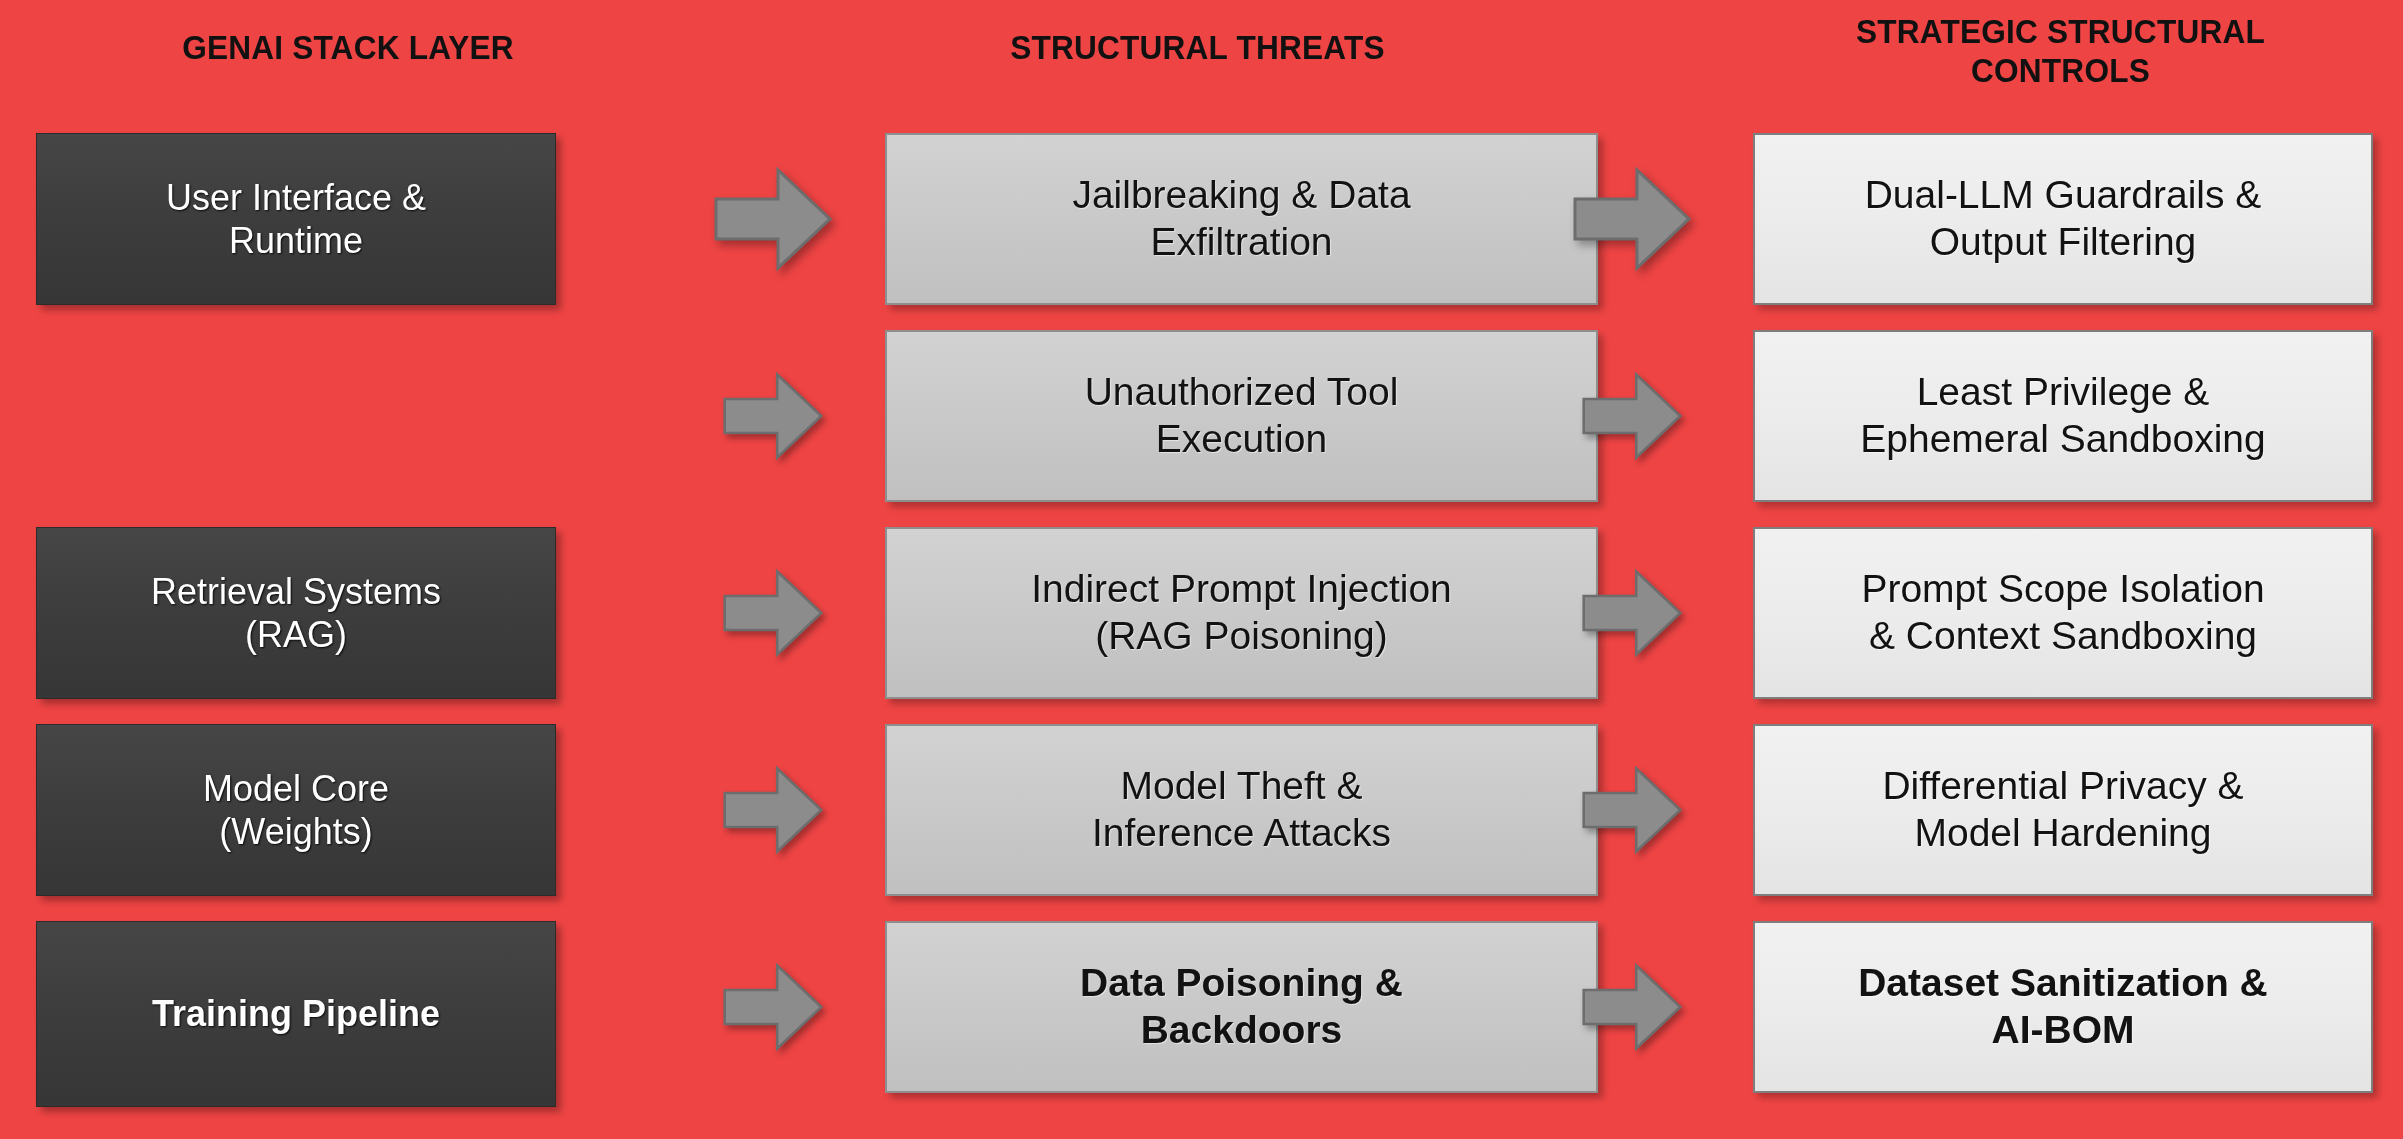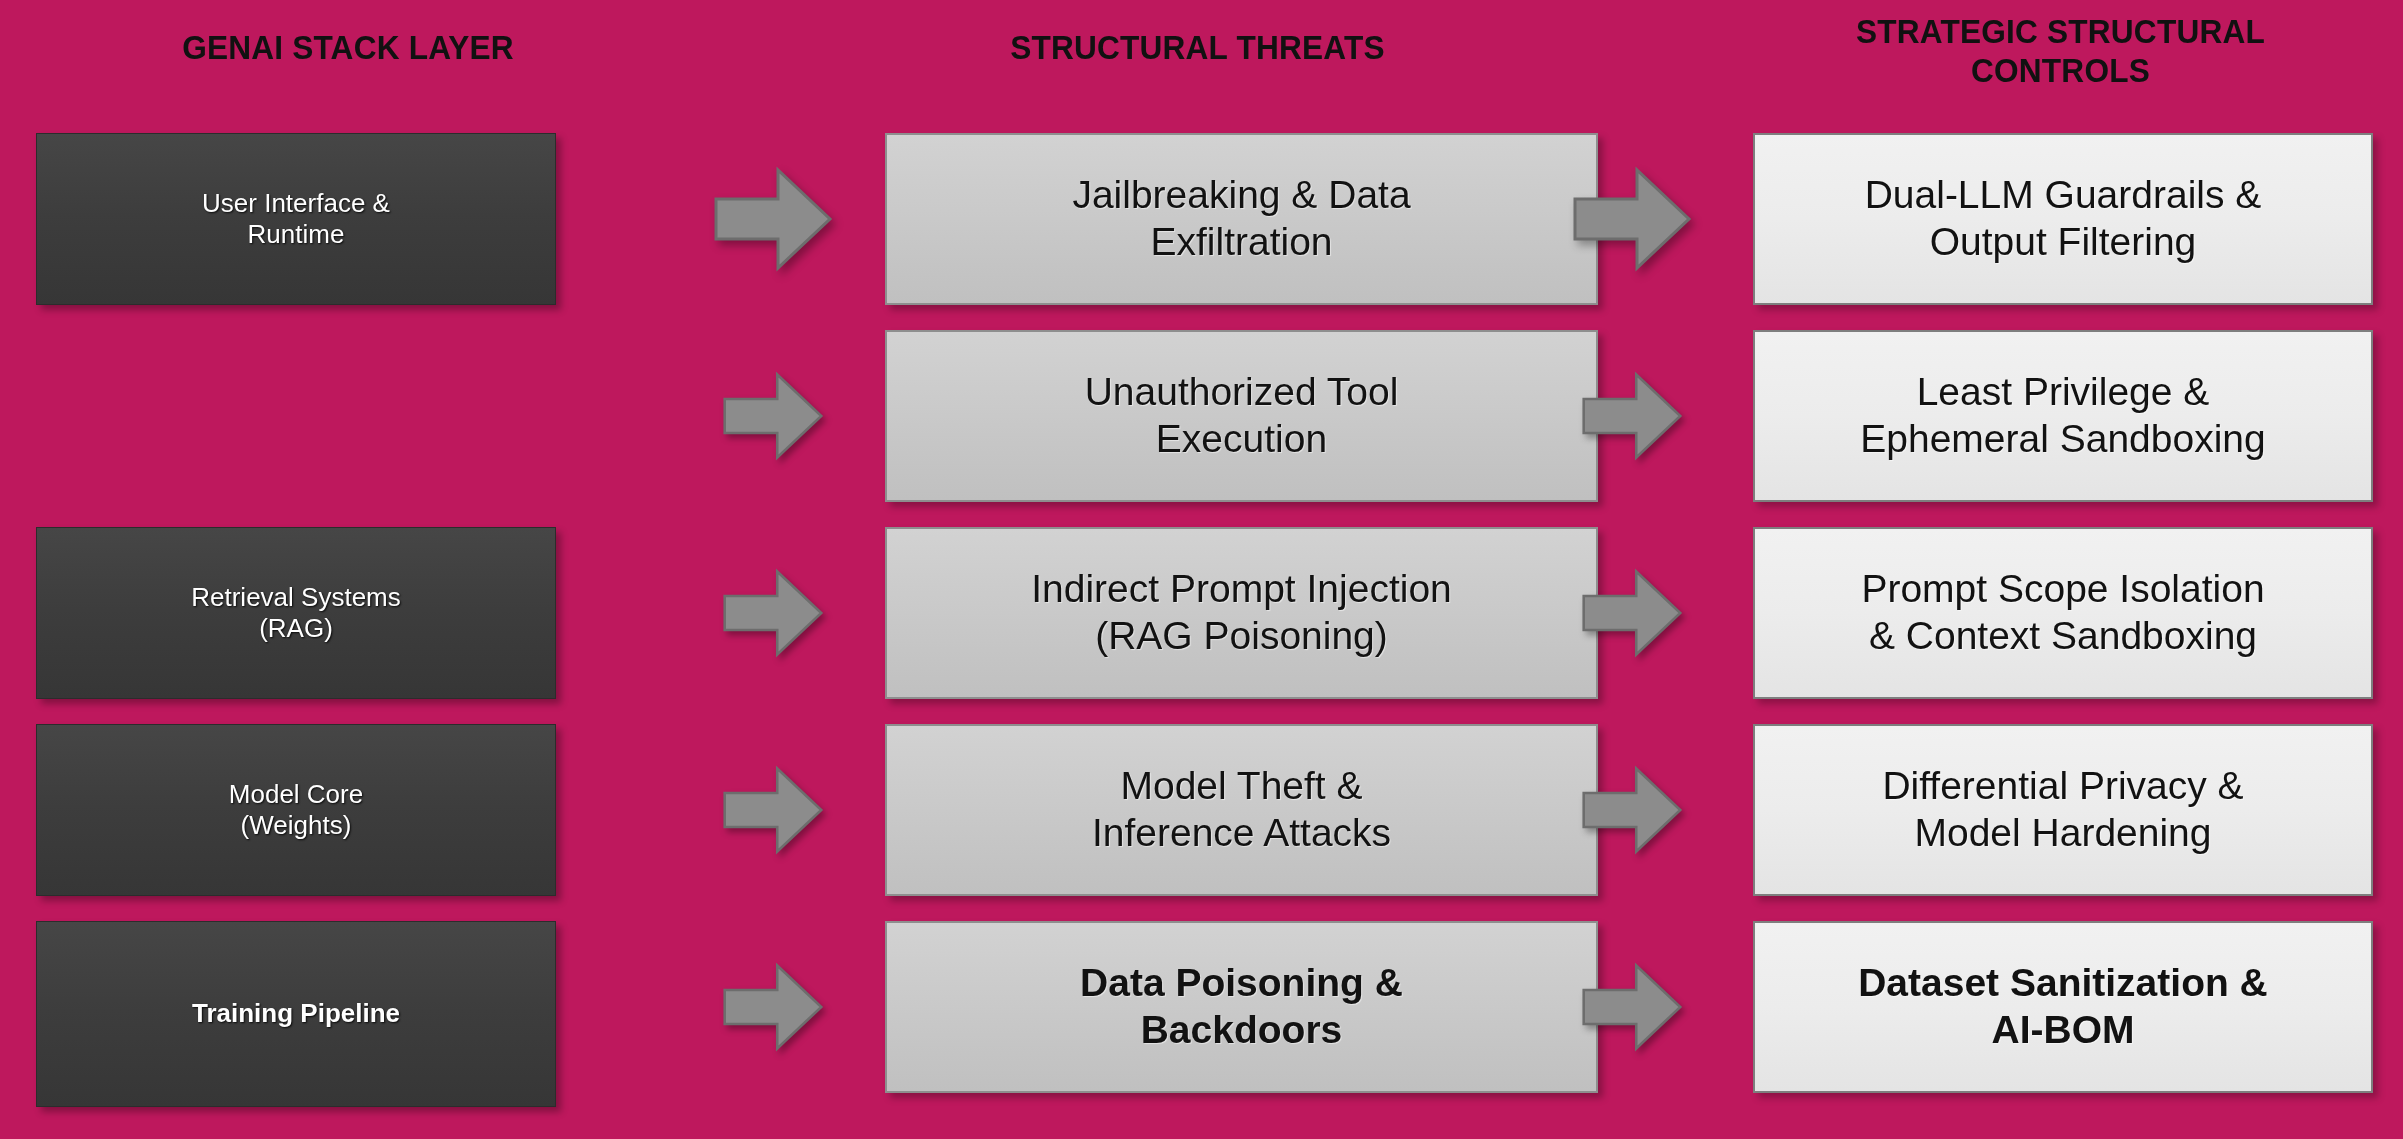--- a/index.html
+++ b/index.html
@@ -12,21 +12,21 @@
     height: 1139px;
     font-family: "Liberation Sans", "DejaVu Sans", sans-serif;
     overflow: hidden;
     position: relative;
   }
 
   #canvas {
     position: relative;
     width: 2403px;
     height: 1139px;
-    background: #be185d;
+    background: #ef4444;
   }
 
   
   .col-header {
     position: absolute;
     text-align: center;
     font-weight: bold;
     font-size: 34px;
     line-height: 1.16;
     letter-spacing: 0.2px;
@@ -61,21 +61,21 @@
     white-space: pre-line;
     line-height: 1.20;
   }
 
   .box-dark {
     left: 36px;
     width: 520px;
     background: linear-gradient(180deg, #464646 0%, #3d3d3d 48%, #363636 100%);
     border: 1px solid #2c2c2c;
     color: #ffffff;
-    font-size: 26px;
+    font-size: 36px;
     text-shadow: 1px 1px 2px rgba(0,0,0,0.85);
     box-shadow: 5px 5px 7px rgba(0,0,0,0.30);
   }
 
   .box-mid {
     left: 885px;
     width: 713px;
     background: linear-gradient(180deg, #d2d2d2 0%, #c9c9c9 50%, #c0c0c0 100%);
     border: 2px solid #8e8e8e;
     color: #121212;

